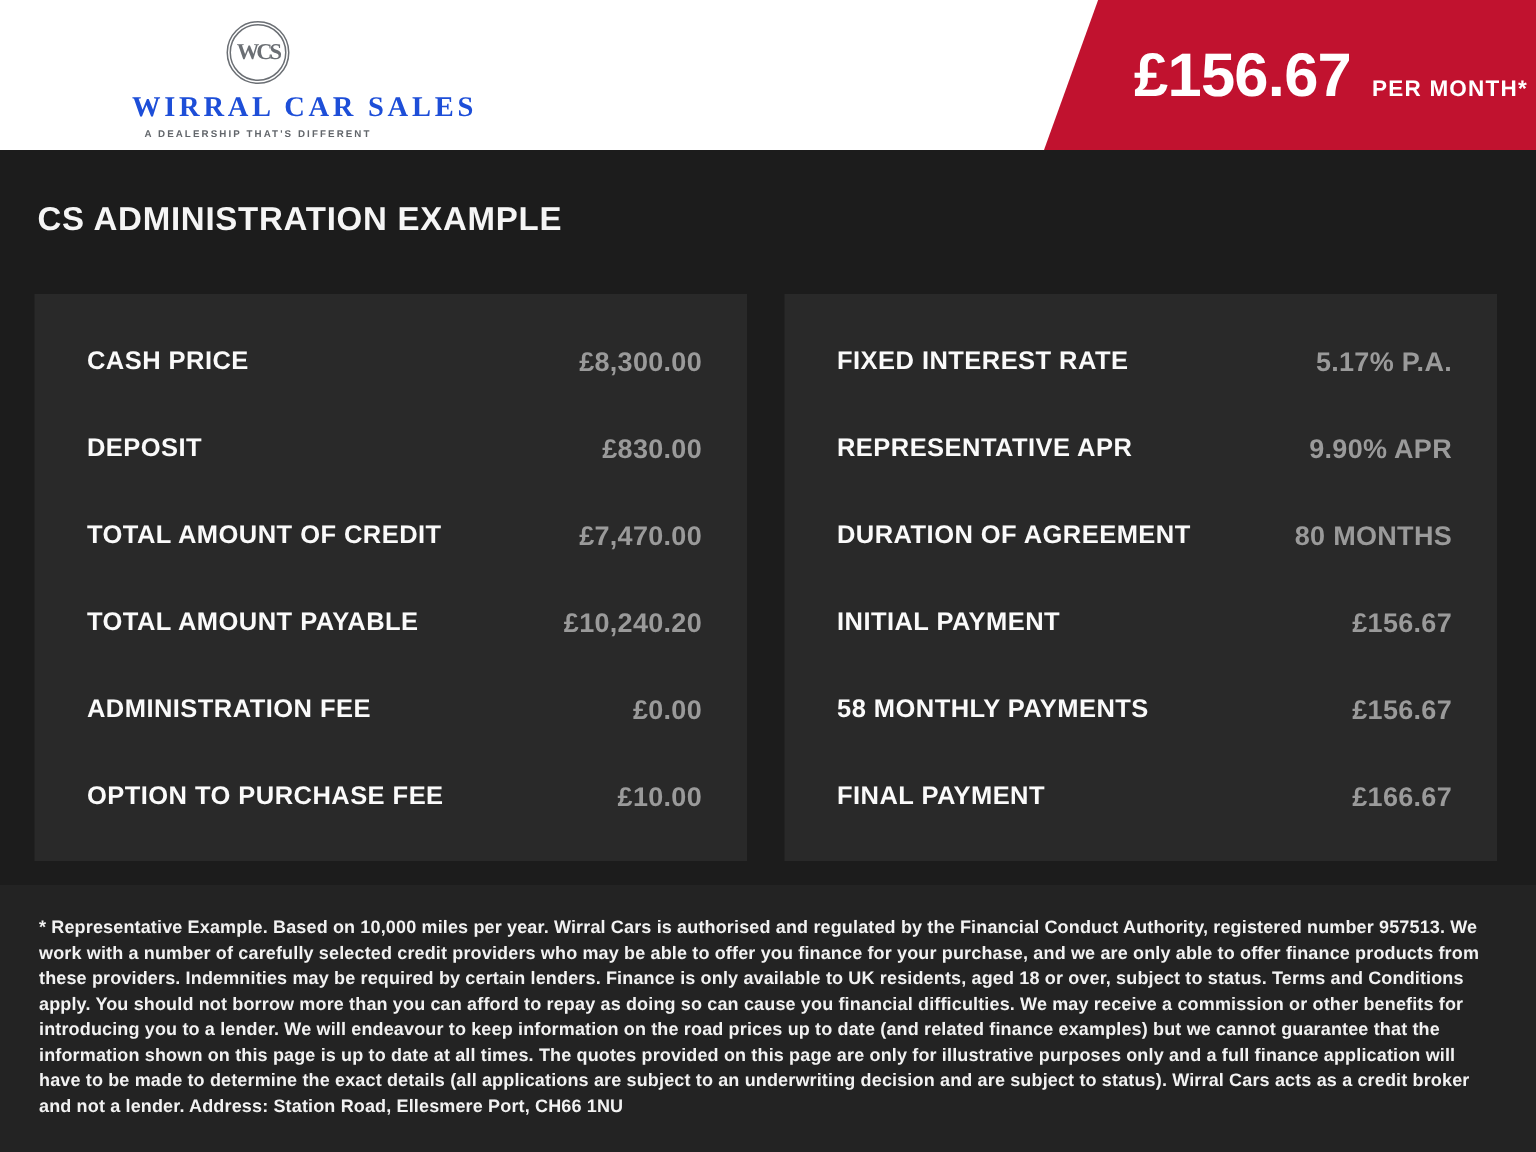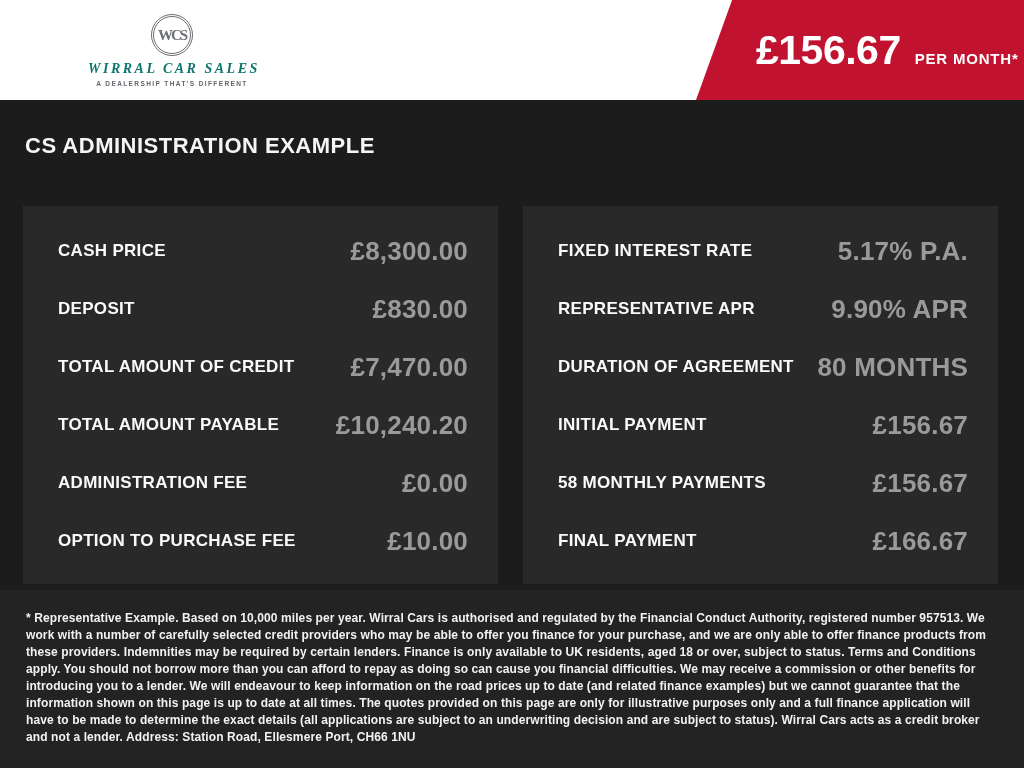--- a/index.html
+++ b/index.html
@@ -19,23 +19,22 @@
     width: 42px; height: 42px; margin: 0 auto 5px auto;
     border: 3px double #6b6f74; border-radius: 50%;
     display: flex; align-items: center; justify-content: center;
   }
   .logo-monogram {
     font-family: "Liberation Serif", serif;
     font-size: 15px; font-weight: bold; letter-spacing: -2px; color: #6b6f74;
   }
   .logo-name {
     font-family: "Liberation Serif", serif;
-    font-size: 14px; font-weight: bold; letter-spacing: 2.5px; color: #0f766e;
+    font-size: 19px; font-weight: bold; letter-spacing: 2.5px; color: #1d4ed8;
     white-space: nowrap;
-    font-style: italic;
   }
   .logo-tagline {
     font-size: 6.5px; font-weight: bold; letter-spacing: 1.4px; color: #62666b;
     margin-top: 3px; white-space: nowrap;
   }
   .price-banner {
     position: absolute; top: 0; left: 696px; width: 328px; height: 100px;
     background: #c1122f;
     clip-path: polygon(11% 0, 100% 0, 100% 100%, 0 100%);
     display: flex; align-items: baseline; padding: 30px 0 0 60px;
@@ -47,33 +46,33 @@
   
   .main {
     position: absolute; top: 100px; left: 0; width: 1024px; height: 490px;
     background: #1c1c1c;
   }
   .main-title {
     position: absolute; top: 33px; left: 25px;
     color: #f5f5f5; font-size: 22px; font-weight: bold; letter-spacing: 0.5px;
   }
   .panel {
-    position: absolute; top: 106px; width: 475px; height: 378px;
+    position: absolute; top: 96px; width: 475px; height: 378px;
     background: #292929;
     display: flex; flex-direction: column; justify-content: space-between;
     padding: 28px 0 26px 0;
   }
   .panel-left { left: 23px; }
   .panel-right { left: 523px; }
   .finance-row {
     display: flex; align-items: center; justify-content: space-between;
     padding: 0 30px 0 35px; height: 34px;
   }
   .row-label { color: #fafafa; font-size: 17px; font-weight: bold; letter-spacing: 0.3px; }
-  .row-value { color: #9a9a9a; font-size: 26px; font-weight: bold; letter-spacing: 0.2px; }
+  .row-value { color: #9a9a9a; font-size: 18px; font-weight: bold; letter-spacing: 0.2px; }
 
   
   .footer {
     position: absolute; top: 590px; left: 0; width: 1024px; height: 178px;
     background: #232323; padding: 20px 26px 0 26px;
   }
   .disclaimer {
     color: #f2f2f2; font-size: 12px; font-weight: bold;
     line-height: 17px; letter-spacing: 0.1px;
   }

